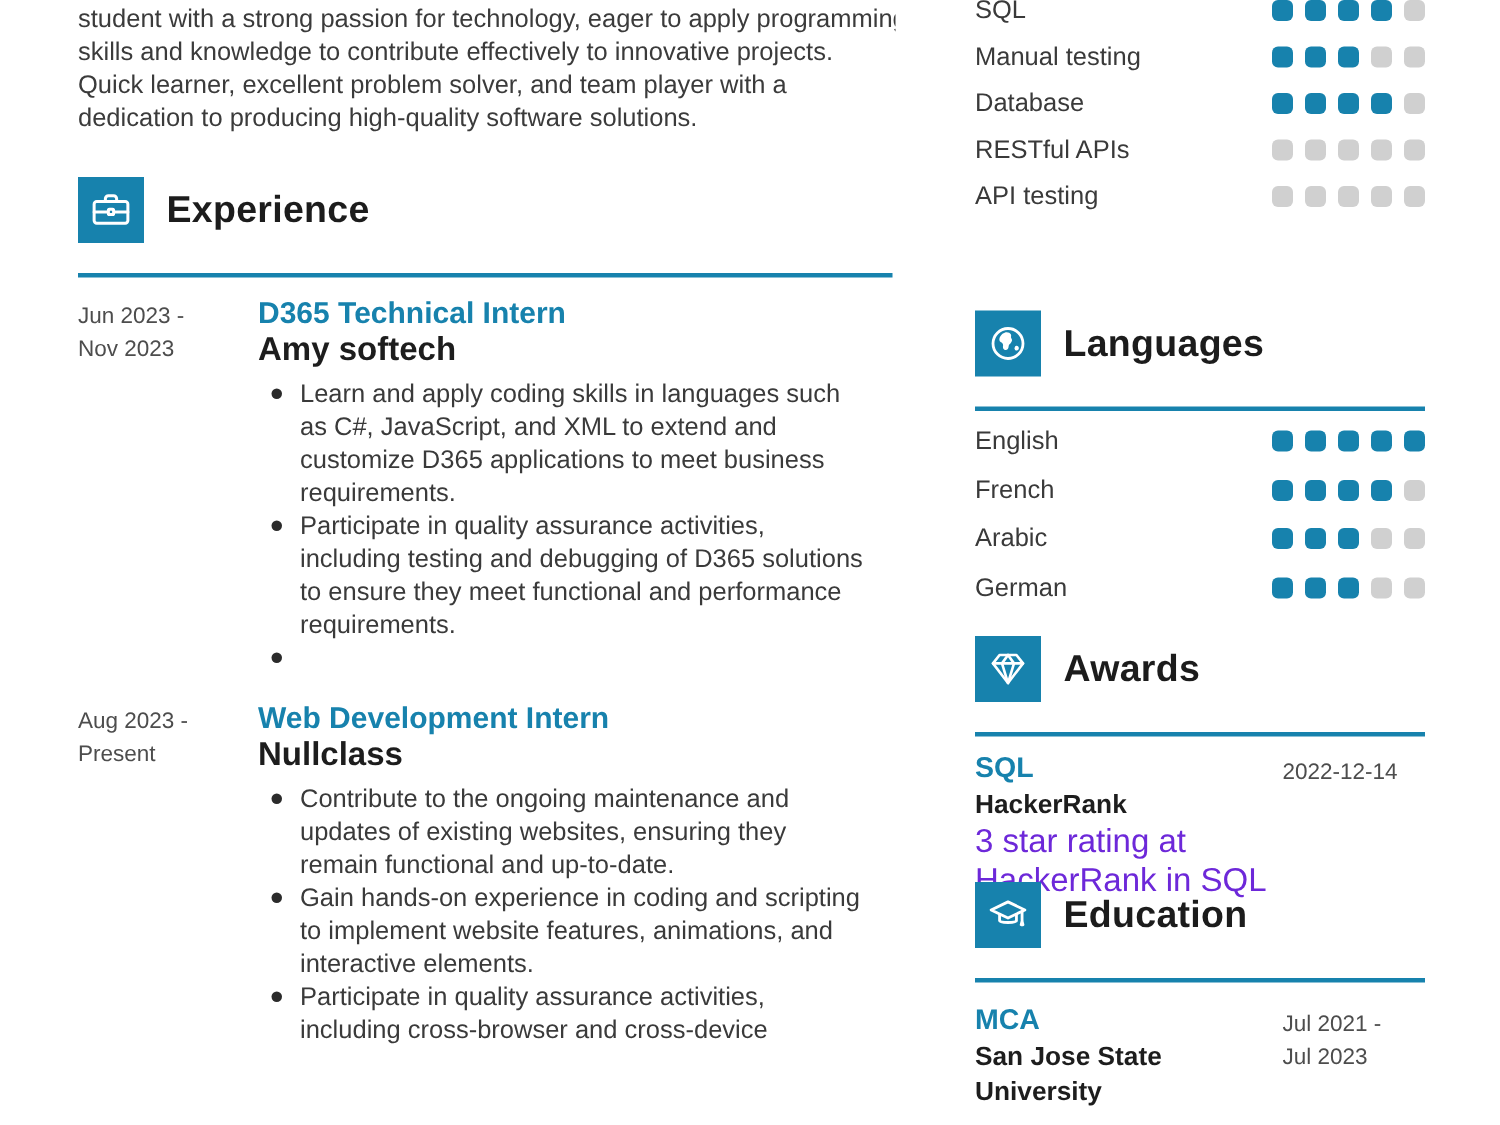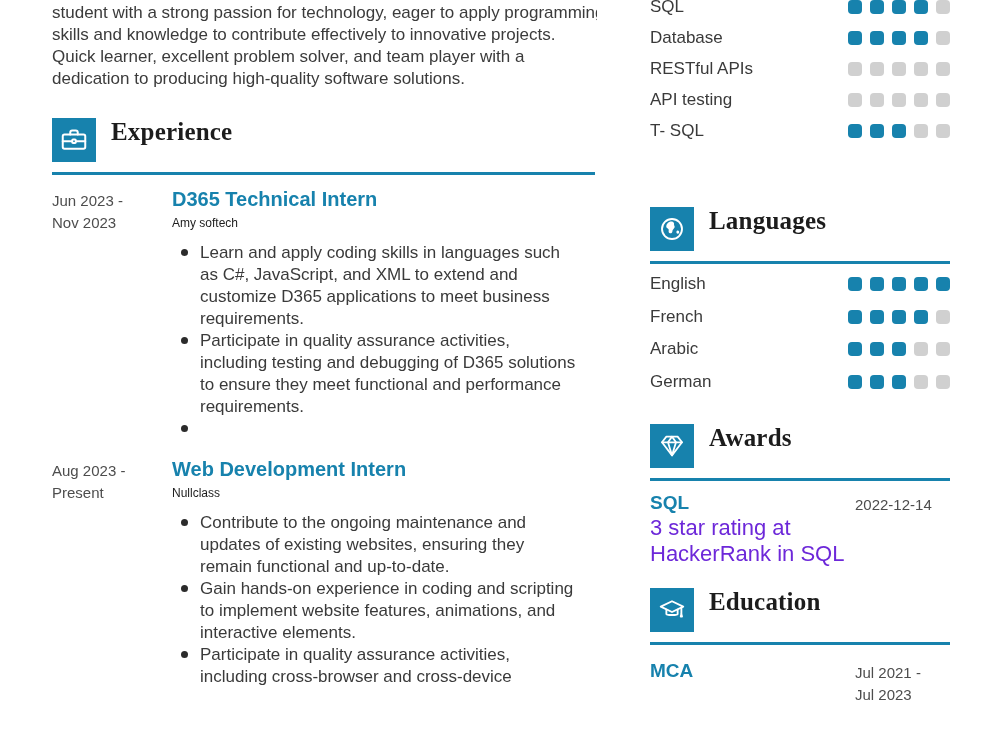--- a/index.html
+++ b/index.html
@@ -8,33 +8,33 @@
 
   .page { position:absolute; inset:0; overflow:hidden; }
 
   
   .left-col { position:absolute; left:52px; top:0; width:543px; height:750px;margin-top:20px; }
 
   .summary { position:absolute; top:-18px; left:0; width:545px;
              font-size:17px; line-height:22px; color:#3b3b3b; }
   .summary .clipped-line { white-space:nowrap; overflow:hidden; }
 
-  .section-header { display:flex; align-items:flex-start; gap:15px;
-                    border-bottom:3px solid var(--accent); padding-bottom:10px;font-family:Liberation Serif, serif; }
+  .section-header { display:flex; align-items:center; gap:15px;
+                    border-bottom:3px solid var(--accent); padding-bottom:20px; }
   .icon-box { width:44px; height:44px; background:var(--accent); flex:0 0 44px;
               display:flex; align-items:center; justify-content:center; }
   .section-title { font-size:25px; font-weight:bold; color:#1c1c1c; letter-spacing:0.2px; }
 
   .experience-section { position:absolute; top:98px; left:0; width:543px; }
   #jobs { margin-top:12px; }
 
   .job { display:grid; grid-template-columns:120px 1fr; margin-bottom:17px; }
   .job-dates { font-size:15px; line-height:22px; color:#4d4d4d; padding-top:3px; }
   .job-title { font-size:20px; line-height:24px; font-weight:bold; color:var(--accent); }
-  .job-company { font-size:12px; line-height:24px; font-weight:normal; color:#1d1d1d; }
+  .job-company { font-size:22px; line-height:24px; font-weight:bold; color:#1d1d1d; }
   .job-bullets { list-style:none; margin-top:7px; }
   .job-bullets li { position:relative; padding-left:28px; max-width:408px; width:408px;
                     font-size:17px; line-height:22px; color:#3a3a3a; min-height:22px; }
   .job-bullets li::before { content:""; position:absolute; left:9px; top:7px;
                             width:7px; height:7px; border-radius:50%; background:#2b2b2b; }
 
   
   .right-col { position:absolute; left:650px; top:0; width:300px; height:652px; }
 
   .rating-rows { width:300px; }
@@ -127,20 +127,30 @@
           <span class="rating-label">SQL</span>
           <div class="squares">
             <span class="square filled"></span>
             <span class="square filled"></span>
             <span class="square filled"></span>
             <span class="square filled"></span>
             <span class="square empty"></span>
           </div>
         </div>
         <div class="rating-row">
+          <span class="rating-label">Manual testing</span>
+          <div class="squares">
+            <span class="square filled"></span>
+            <span class="square filled"></span>
+            <span class="square filled"></span>
+            <span class="square empty"></span>
+            <span class="square empty"></span>
+          </div>
+        </div>
+        <div class="rating-row">
           <span class="rating-label">Database</span>
           <div class="squares">
             <span class="square filled"></span>
             <span class="square filled"></span>
             <span class="square filled"></span>
             <span class="square filled"></span>
             <span class="square empty"></span>
           </div>
         </div>
         <div class="rating-row">
@@ -152,30 +162,20 @@
             <span class="square empty"></span>
             <span class="square empty"></span>
           </div>
         </div>
         <div class="rating-row">
           <span class="rating-label">API testing</span>
           <div class="squares">
             <span class="square empty"></span>
             <span class="square empty"></span>
             <span class="square empty"></span>
-            <span class="square empty"></span>
-            <span class="square empty"></span>
-          </div>
-        </div>
-        <div class="rating-row">
-          <span class="rating-label">T- SQL</span>
-          <div class="squares">
-            <span class="square filled"></span>
-            <span class="square filled"></span>
-            <span class="square filled"></span>
             <span class="square empty"></span>
             <span class="square empty"></span>
           </div>
         </div>
       </div>
 
     <section class="languages-section">
       <div class="section-header">
         <div class="icon-box">
           <svg width="30" height="30" viewBox="0 0 24 24" fill="none" stroke="#ffffff" stroke-width="1.5" stroke-linejoin="round">
@@ -237,20 +237,21 @@
             <path d="M7.5 4.5 h9 l3.5 4.5 -8 10.5 -8 -10.5 z"></path>
             <path d="M4 9 h16"></path>
             <path d="M12 19.5 L8.8 9 l3.2 -4.5 3.2 4.5 z"></path>
           </svg>
         </div>
         <h2 class="section-title">Awards</h2>
       </div>
       <div class="entry">
         <div class="entry-main">
           <div class="entry-title">SQL</div>
+          <div class="entry-subtitle">HackerRank</div>
           <div class="entry-desc">3 star rating at HackerRank in SQL</div>
         </div>
         <div class="entry-date">
           <div>2022-12-14</div>
         </div>
       </div>
     </section>
 
     <section class="education-section">
       <div class="section-header">
@@ -260,20 +261,21 @@
             <path d="M7.5 11.7 v3.4 c0 1.2 9 1.2 9 0 v-3.4"></path>
             <path d="M19.5 10.2 v4.4"></path>
             <path d="M19.5 15.2 l-0.5 2 h1 z" fill="#ffffff"></path>
           </svg>
         </div>
         <h2 class="section-title">Education</h2>
       </div>
       <div class="entry">
         <div class="entry-main">
           <div class="entry-title">MCA</div>
+          <div class="entry-subtitle">San Jose State University</div>
         </div>
         <div class="entry-date">
           <div>Jul 2021 -</div>
           <div>Jul 2023</div>
         </div>
       </div>
     </section>
   </div>
 </div>
 

